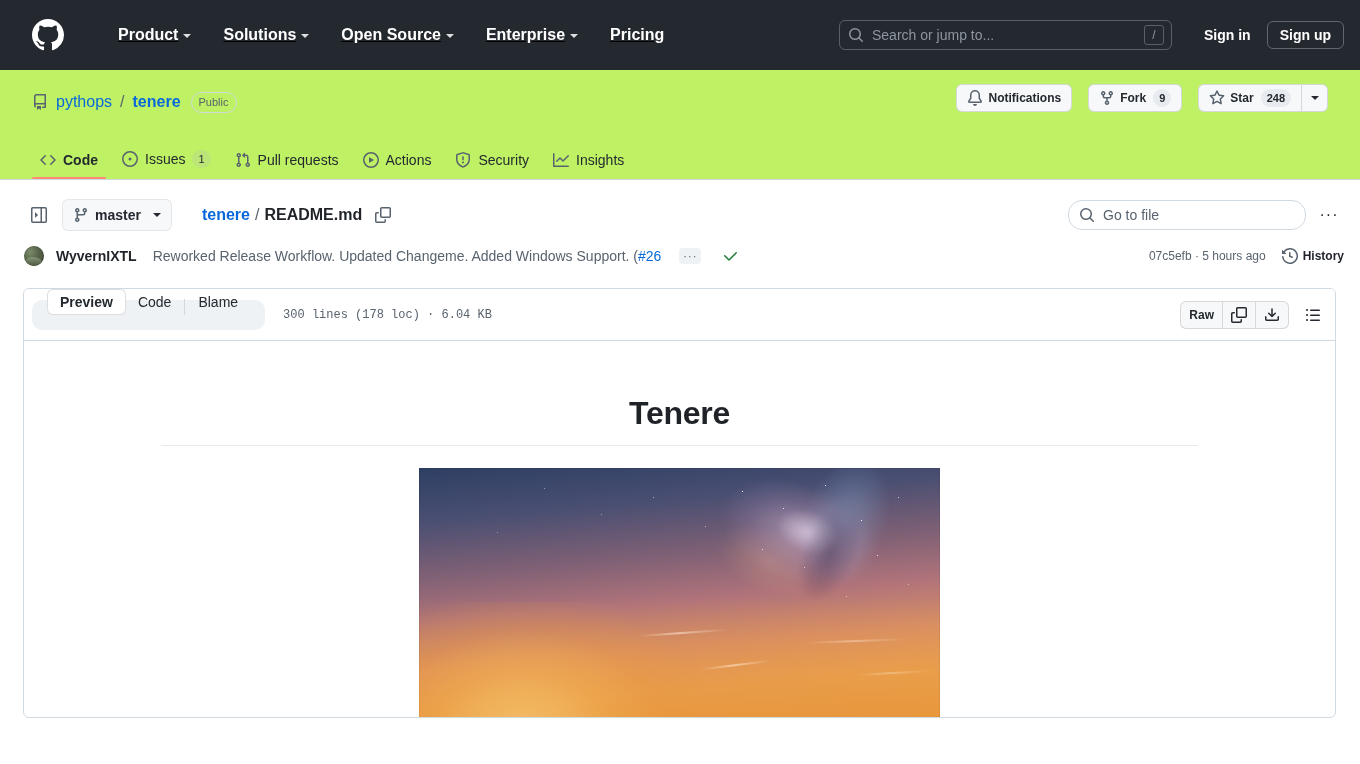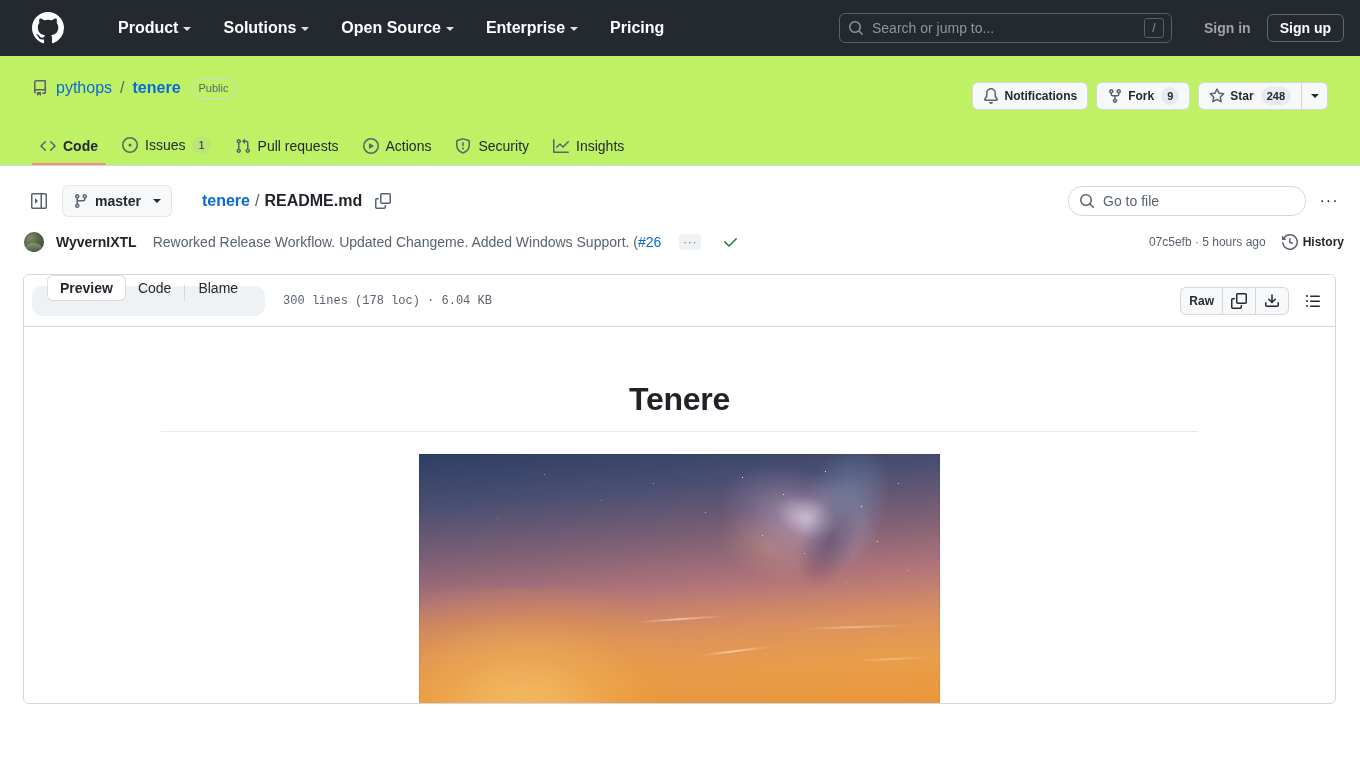--- a/index.html
+++ b/index.html
@@ -7,26 +7,27 @@
     margin: 0; padding: 0;
     width: 1360px; height: 764px;
     overflow: hidden;
     background: #ffffff;
     font-family: "Liberation Sans", sans-serif;
     -webkit-font-smoothing: antialiased;
   }
 
   
   .gh-header {
-    height: 56px;
+    height: 70px;
     background: #24292f;
     display: flex;
     align-items: center;
     padding: 6px 16px;
     position: relative;
+    text-decoration: underline;
   }
   .gh-logo {
     width: 32px; height: 32px;
     margin-left: 16px;
     flex: 0 0 auto;
     color: #ffffff;
   }
   .gh-nav {
     display: flex;
     align-items: center;
@@ -81,21 +82,21 @@
     right: 7px;
     width: 20px; height: 20px;
     border: 1px solid #57606a;
     border-radius: 3px;
     color: #8d96a0;
     font-size: 12px;
     display: flex; align-items: center; justify-content: center;
     line-height: 1;
   }
   .signin-link {
-    color: #a3a3a3;
+    color: #ffffff;
     font-size: 14px;
     font-weight: bold;
     padding: 6px 16px;
     margin-left: 16px;
     cursor: pointer;
     white-space: nowrap;
   }
   .signup-btn {
     color: #ffffff;
     font-size: 14px;
@@ -140,24 +141,24 @@
     border: 1px solid #d1d9e0;
     border-radius: 20px;
     padding: 1px 7px;
     margin-left: 2px;
     line-height: 17px;
   }
 
   .repo-actions {
     position: absolute;
     right: 32px;
-    top: 26px;
-    display: flex;
-    align-items: center;
-    gap: 8px;
+    top: 14px;
+    display: flex;
+    align-items: center;
+    gap: 16px;
   }
   .btn {
     background: #f6f8fa;
     border: 1px solid rgba(31,35,40,0.15);
     border-radius: 6px;
     font-size: 12px;
     font-weight: bold;
     color: #24292f;
     height: 28px;
     padding: 0 10px;

